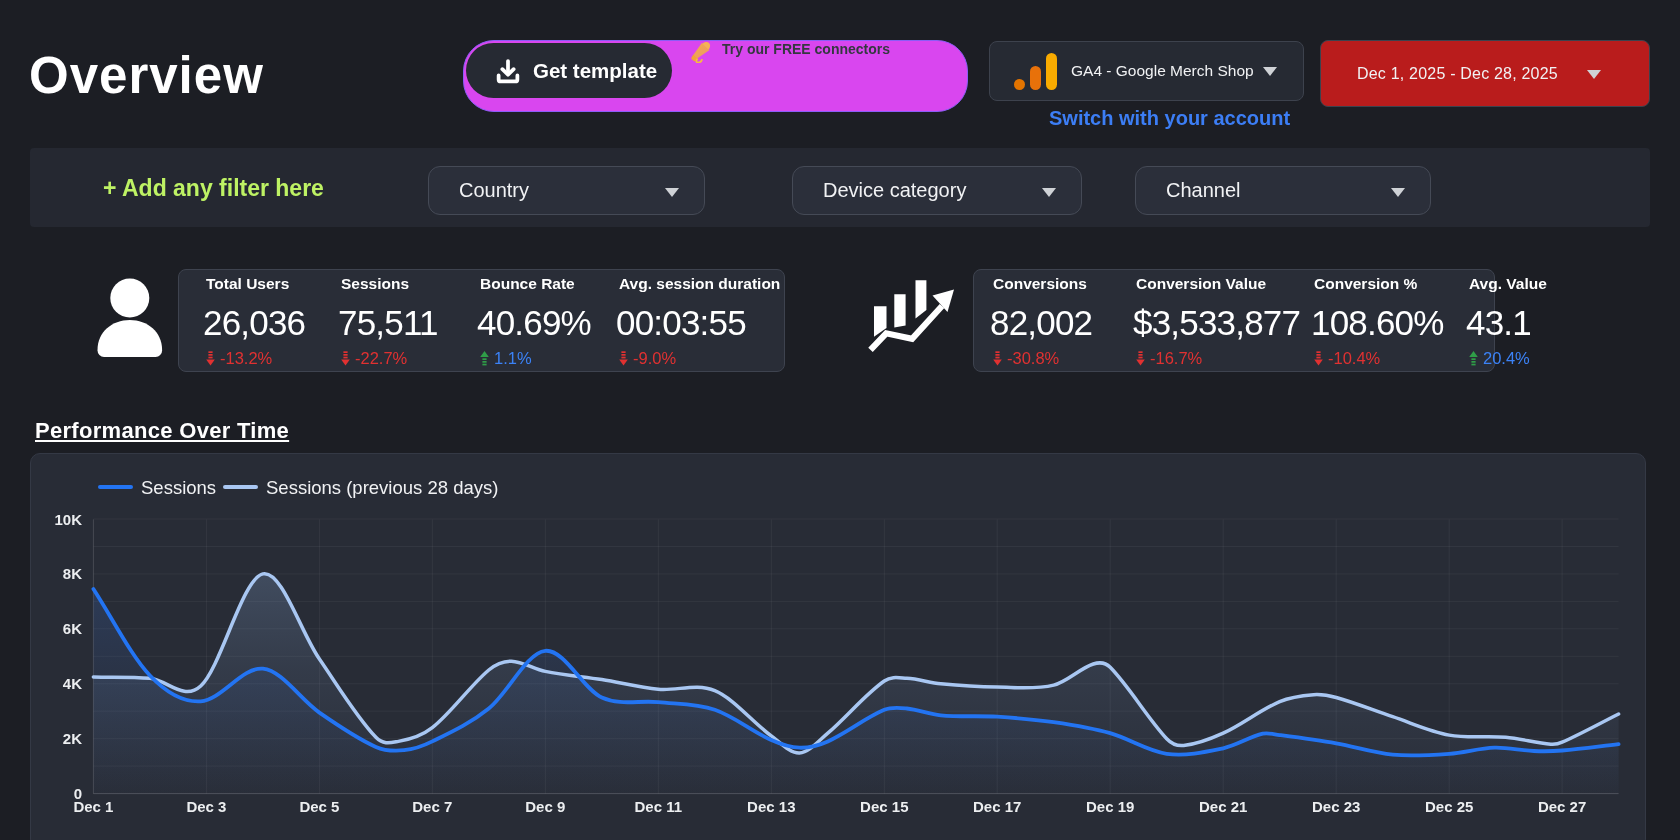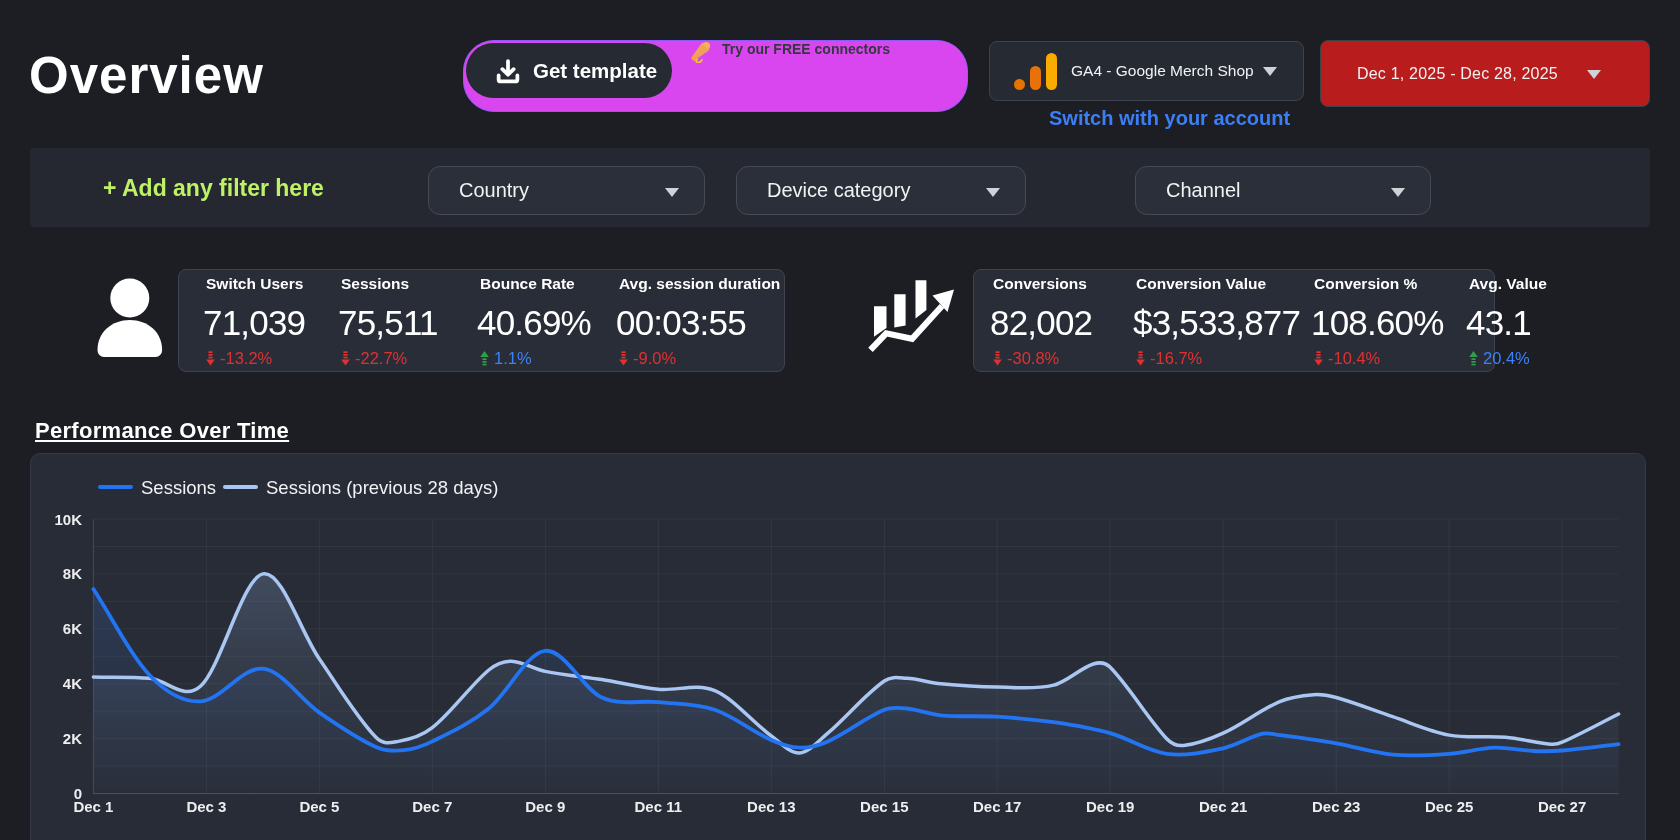--- a/index.html
+++ b/index.html
@@ -93,38 +93,38 @@
     <div class="datetext">Dec 1, 2025 - Dec 28, 2025</div>
     <div class="tri" style="right:48px;top:29px"></div>
   </div>
 
   <div class="abs filterbar"></div>
   <div class="abs addfilter">+ Add any filter here</div>
   <div class="drop" style="left:428px;width:277px">
       <span>Country</span>
       <div class="tri" style="right:25px;top:21px"></div>
     </div>
-  <div class="drop" style="left:736px;width:290px">
+  <div class="drop" style="left:792px;width:290px">
       <span>Device category</span>
       <div class="tri" style="right:25px;top:21px"></div>
     </div>
   <div class="drop" style="left:1135px;width:296px">
       <span>Channel</span>
       <div class="tri" style="right:25px;top:21px"></div>
     </div>
 
   <svg class="abs" style="left:95px;top:256px" width="70" height="86" viewBox="0 0 70 86">
     <circle cx="34.8" cy="26" r="19.5" fill="#fff"></circle>
     <path d="M2.5 78 c0 -18 14.5 -30 32.3 -30 c17.8 0 32.3 12 32.3 30 l0 0.5 a6.5 6.5 0 0 1 -6.5 6.5 l-51.6 0 a6.5 6.5 0 0 1 -6.5 -6.5 z" fill="#fff"></path>
   </svg>
 
   <div class="card" style="left:178px;width:607px;">
     <div class="col" style="left:27px">
-      <div class="lbl">Switch Users</div>
-        <div class="val">71,039</div>
+      <div class="lbl">Total Users</div>
+        <div class="val">26,036</div>
       <div class="delta red"><svg width="9" height="15" viewBox="0 0 9 15">
             <g fill="#e03131">
               <rect x="2.4" y="0.3" width="4.2" height="1.7"></rect>
               <rect x="2.4" y="3" width="4.2" height="1.7"></rect>
               <rect x="2.4" y="5.7" width="4.2" height="1.7"></rect>
               <polygon points="0.2,8.6 8.8,8.6 4.5,14.5"></polygon>
             </g>
           </svg>-13.2%</div>
     </div>
     <div class="col" style="left:162px">

